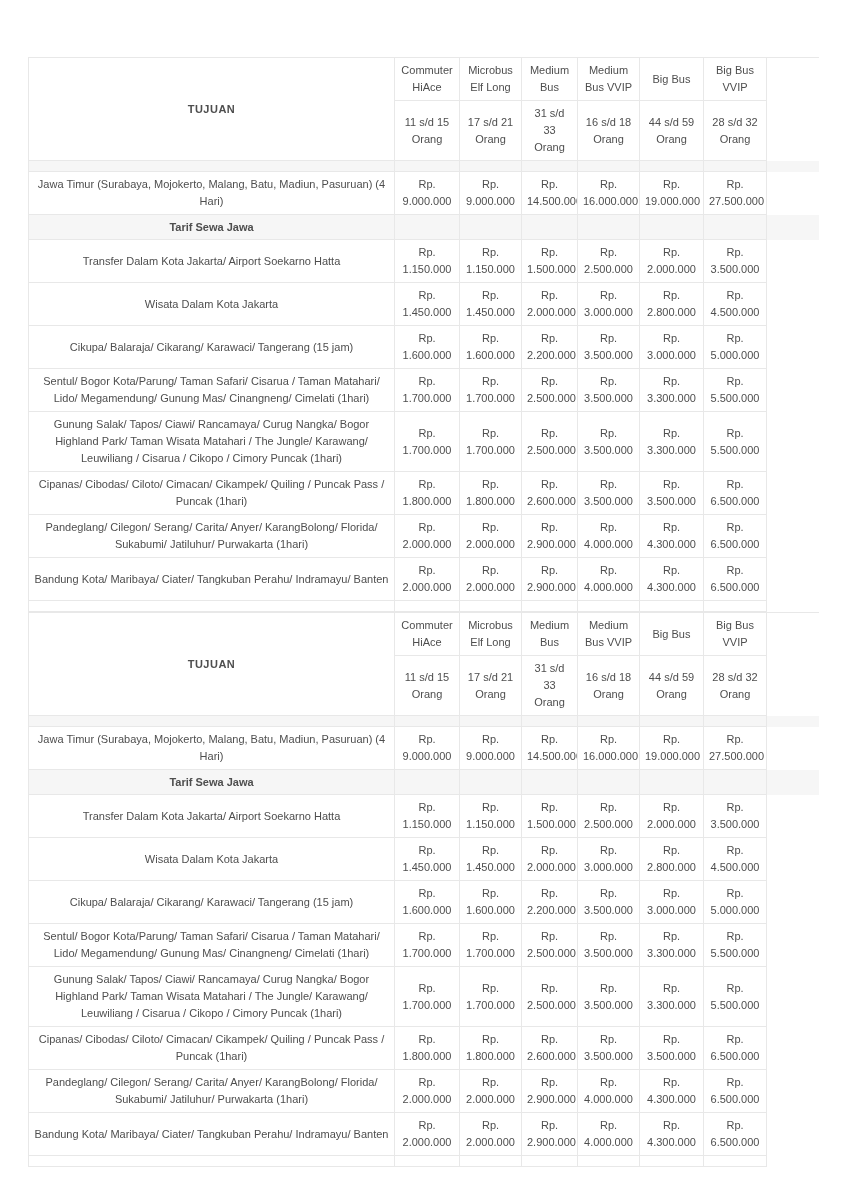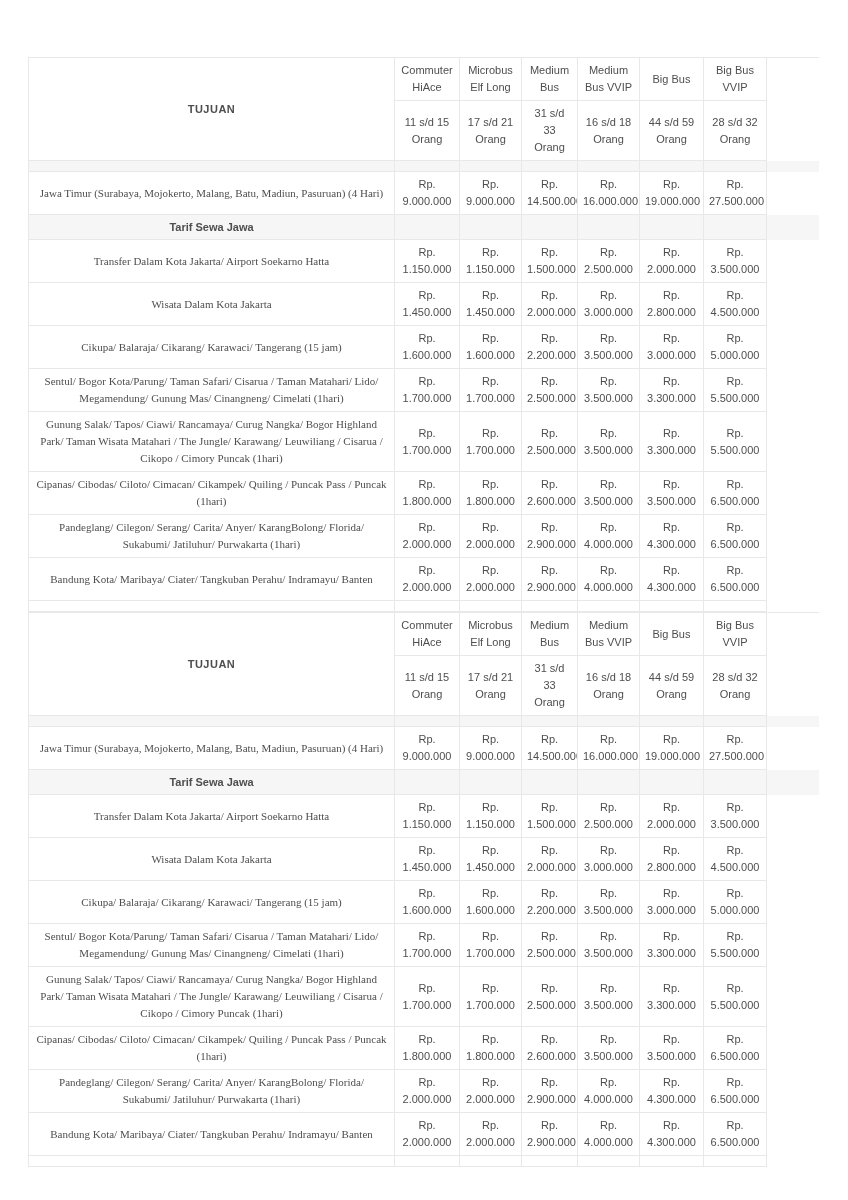--- a/index.html
+++ b/index.html
@@ -71,21 +71,20 @@
     margin-top: 20px;
   }
   tr.end-row td {
     height: 10px;
     padding: 0;
     background: #ffffff;
   }
   tr.end-row td.ghost { background: #ffffff; }
   td.dest {
     padding: 4px 5px;
-    font-family: Liberation Serif, serif;
   }
   td.price .rp, td.price .val {
     display: block;
   }
 </style>
 </head>
 <body>
 
 <div class="content">
   <div id="tables">

